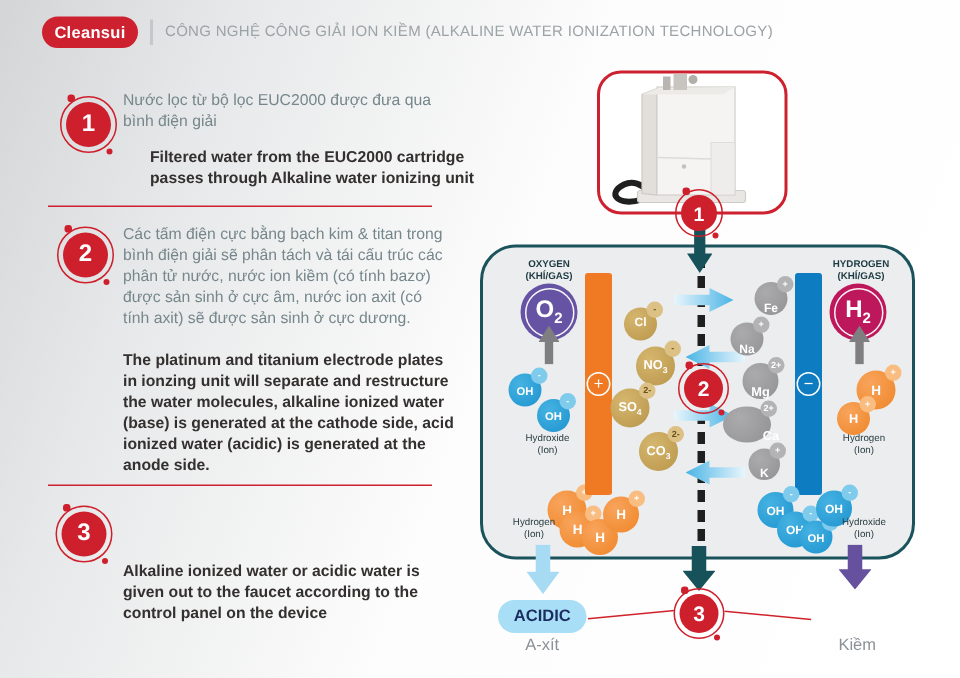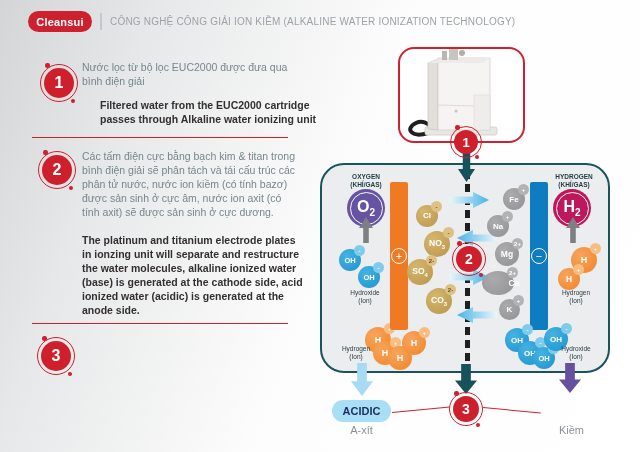--- a/index.html
+++ b/index.html
@@ -50,21 +50,21 @@
   .membrane{ position:absolute; left:143px; top:6px; width:5px; height:199px;
              background:repeating-linear-gradient(to bottom,#1f1f1f 0 8px,transparent 8px 13px); }
 
   .ion{ position:absolute; border-radius:50%; color:#fff; font-weight:bold;
         display:flex; align-items:center; justify-content:center; }
   .ion sub{ font-size:.68em; }
   .ion .chg{ position:absolute; top:-4px; right:-4px; width:11px; height:11px; border-radius:50%;
              font-size:6px; font-weight:bold; font-style:normal; display:flex; align-items:center; justify-content:center; }
   .tan{ background:radial-gradient(circle at 35% 32%,#d6b66e,#b8954a); }
   .tan .chg{ background:#dcc084; color:#6b5318; }
-  .grayion{ background:radial-gradient(circle at 35% 32%,#ababad,#919193); }
+  .grayion{ background:radial-gradient(circle at 35% 32%,#ababad,#919193);align-items:flex-end; }
   .grayion .chg{ background:#b3b3b5; color:#fff; }
   .blueion{ background:radial-gradient(circle at 35% 32%,#45b2e2,#1d93cf); }
   .blueion .chg{ background:#7fcbec; color:#fff; }
   .orangeion{ background:radial-gradient(circle at 35% 32%,#f8a45c,#ef8527); }
   .orangeion .chg{ background:#f9bd82; color:#fff; }
 
   .ion-label{ position:absolute; width:58px; text-align:center; font-size:6.5px; line-height:7.5px; color:#2a3c42; }
 
   .up-arrow{ position:absolute; width:14px; height:26px; background:#7f7f82;
              clip-path:polygon(50% 0,100% 42%,70% 42%,70% 100%,30% 100%,30% 42%,0 42%); }
@@ -105,20 +105,21 @@
   </div>
   <div class="abs vi-text" style="left:82px;top:149px;">Các tấm điện cực bằng bạch kim &amp; titan trong bình điện giải sẽ phân tách và tái cấu trúc các phân tử nước, nước ion kiềm (có tính bazơ) được sản sinh ở cực âm, nước ion axit (có tính axit) sẽ được sản sinh ở cực dương.</div>
   <div class="abs en-text" style="left:82px;top:233px;">The platinum and titanium electrode plates in ionzing unit will separate and restructure the water molecules, alkaline ionized water (base) is generated at the cathode side, acid ionized water (acidic) is generated at the anode side.</div>
   <div class="abs red-rule" style="top:323px;"></div>
 
   <div class="badge" style="left:41px;top:341px;width:30px;height:30px;font-size:16px;">
     <i class="dot d1"></i>
       <i class="dot d2"></i>
       <span>3</span>
   </div>
+  <div class="abs en-text" style="left:82px;top:374px;">Alkaline ionized water or acidic water is given out to the faucet according to the control panel on the device</div>
 
   <div class="abs device-frame">
     <svg width="122" height="91" viewBox="0 0 122 91">
       <path d="M28,84 C12,89 4,80 16,74 C22,71 28,74 31,78" stroke="#1f1f1f" stroke-width="4" fill="none" stroke-linecap="round"></path>
       <rect x="25" y="78" width="72" height="8" rx="2" fill="#e9e7e4" stroke="#cfccc8" stroke-width="0.8"></rect>
       <polygon points="38,10 28,14 28,80 38,81" fill="#e2dfdb" stroke="#ccc9c5" stroke-width="0.8"></polygon>
       <rect x="38" y="9" width="52" height="72" fill="#f5f4f2" stroke="#d2cfcb" stroke-width="0.8"></rect>
       <polygon points="28,14 38,10 90,9 82,14" fill="#edebe8"></polygon>
       <rect x="42" y="2" width="5" height="9" fill="#b9b6b2"></rect>
       <rect x="49" y="0" width="9" height="11" fill="#c8c5c1"></rect>

